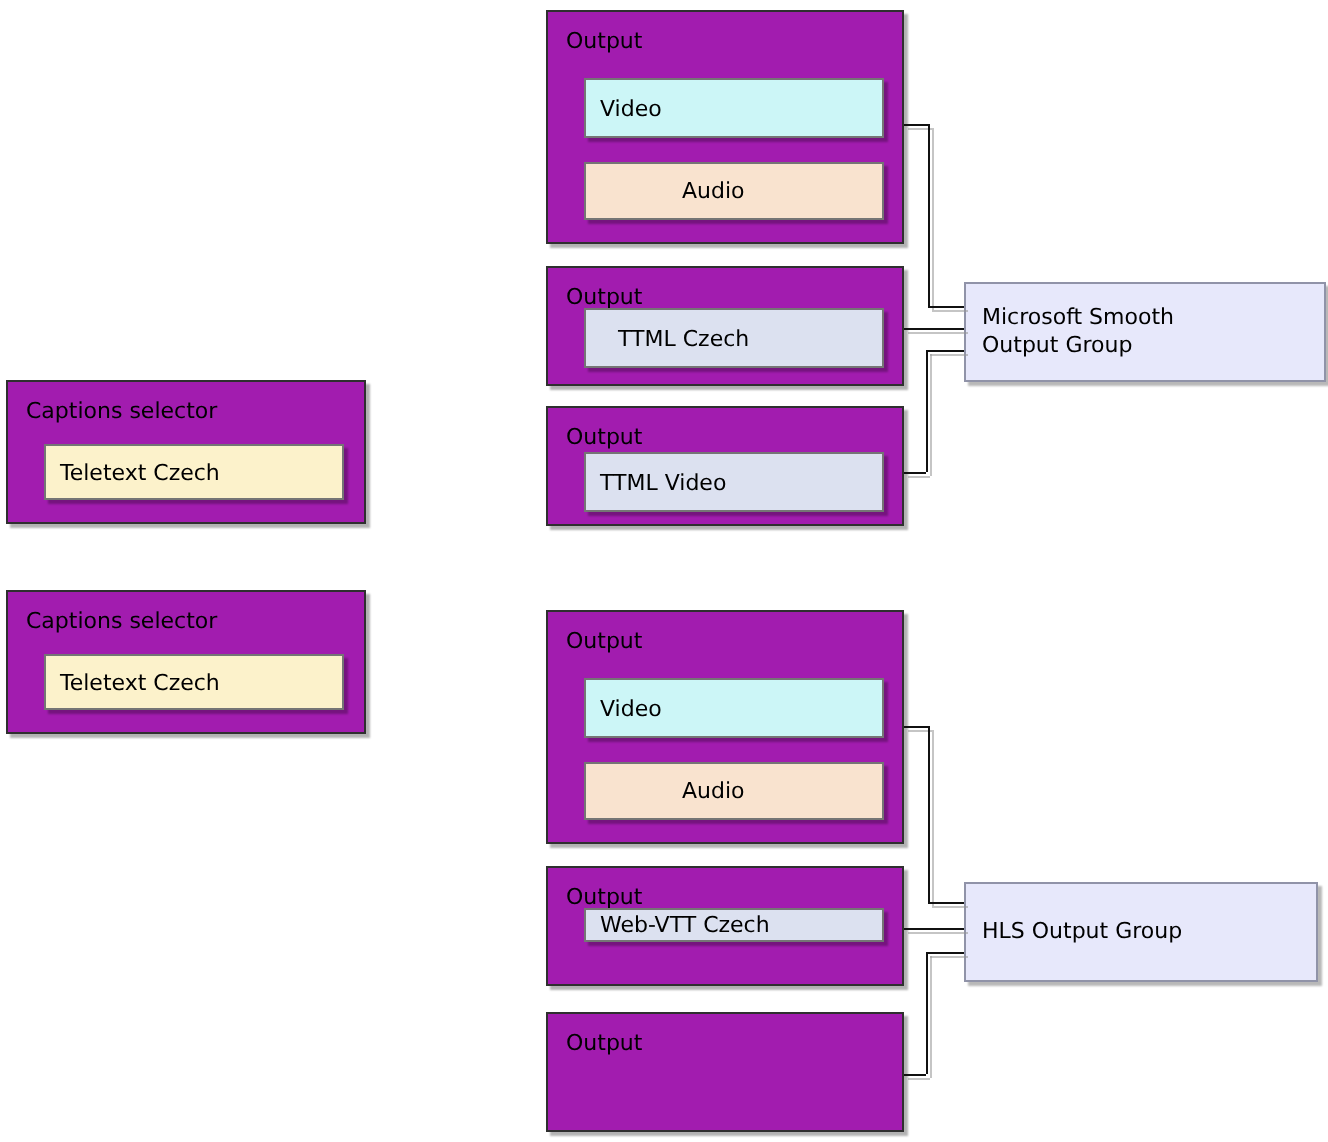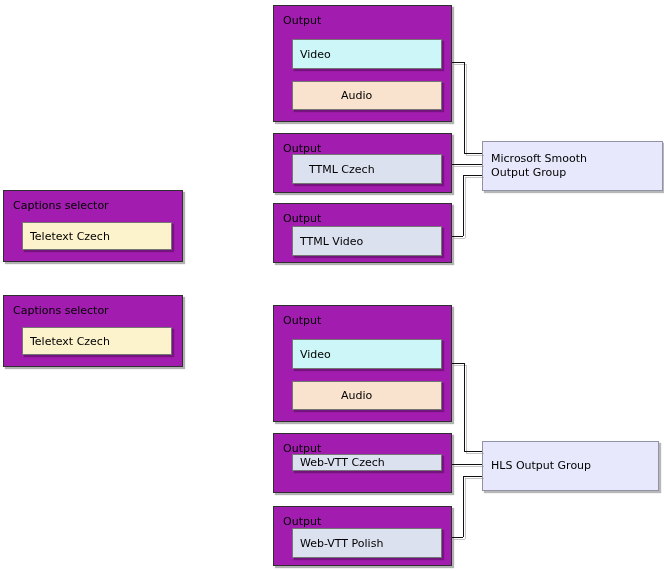--- a/index.html
+++ b/index.html
@@ -121,23 +121,20 @@
 
   <div class="outer" style="left:273px;top:433px;width:179px;height:60px;">
     <div class="outer-label">Output</div>
     <div class="item caption" style="top:20px;height:17px;">
       <span>Web-VTT Czech</span>
     </div>
   </div>
 
   <div class="outer" style="left:273px;top:506px;width:179px;height:60px;">
     <div class="outer-label">Output</div>
-    <div class="item caption" style="top:21px;height:30px;">
-      <span>Web-VTT Polish</span>
-    </div>
   </div>
 
   <div class="group-box" style="left:482px;top:441px;width:177px;height:50px;">
     <div class="group-label">HLS Output Group</div>
   </div>
 
   <div class="group-box" style="left:482px;top:141px;width:181px;height:50px;">
     <div class="group-label">Microsoft Smooth
 Output Group</div>
   </div>

